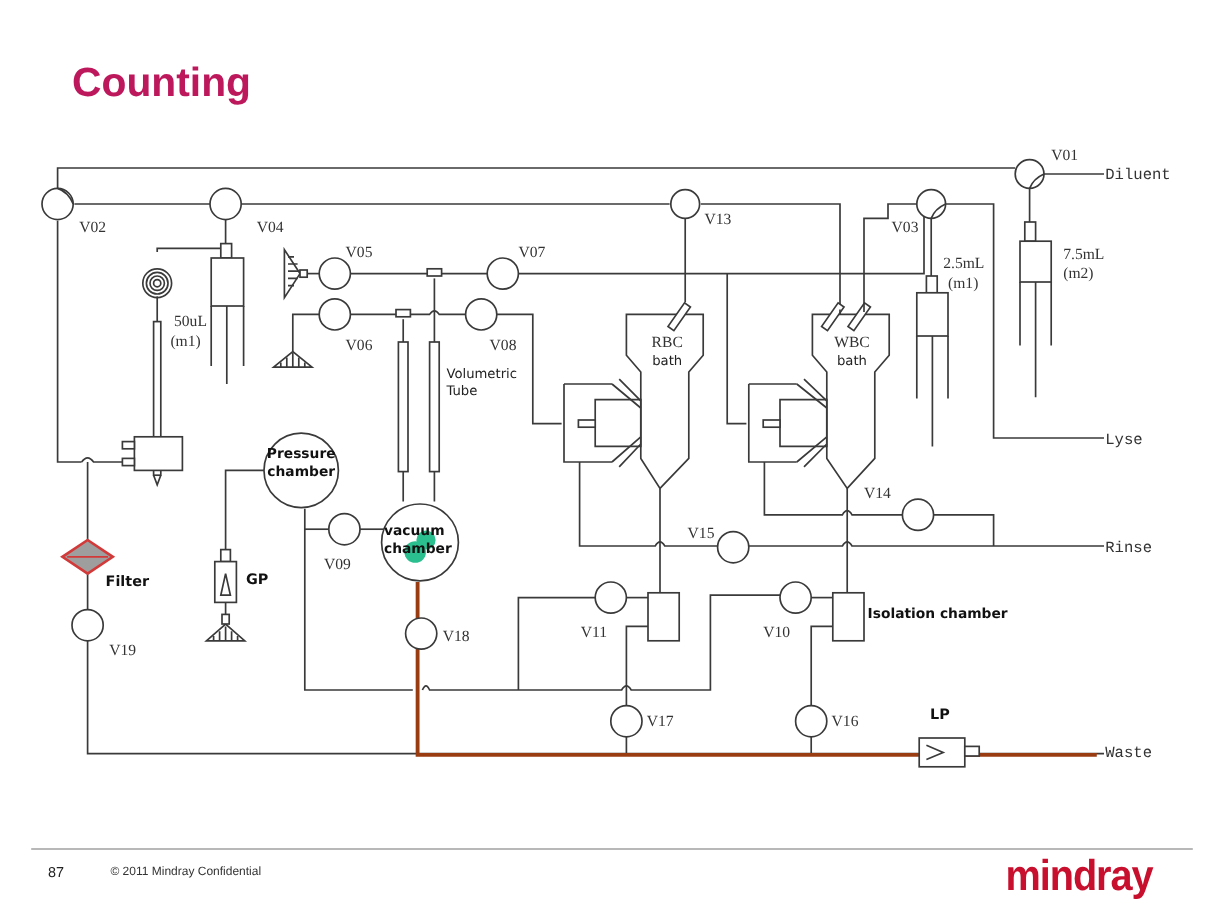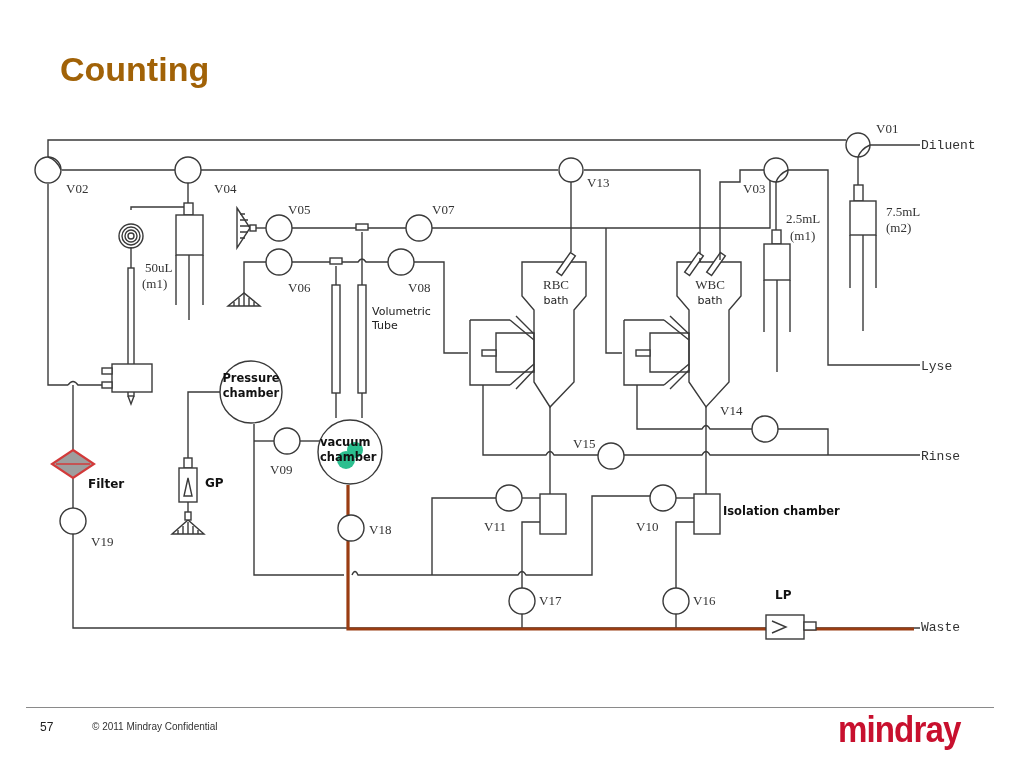--- a/index.html
+++ b/index.html
@@ -1,17 +1,17 @@
 <!DOCTYPE html>
 <html><head>
 <meta charset="utf-8">
 <style>
   html, body { margin:0; padding:0; background:#ffffff; }
   body { width:1024px; height:767px; position:relative; overflow:hidden; font-family:"Liberation Sans", sans-serif; }
-  .title { position:absolute; left:60px; top:50px; color:#a16207; font-weight:bold; font-size:34px; font-family:"Liberation Sans", sans-serif; letter-spacing:0px; }
+  .title { position:absolute; left:60px; top:50px; color:#be185d; font-weight:bold; font-size:34px; font-family:"Liberation Sans", sans-serif; letter-spacing:0px; }
   svg.diagram { position:absolute; left:0; top:0; }
   .ln { stroke:#3a3a3a; stroke-width:1.4; fill:none; }
   .valve { stroke:#3a3a3a; stroke-width:1.4; fill:#ffffff; }
   .serif { font-family:"Liberation Serif", serif; font-size:13px; fill:#333; }
   .mono { font-family:"Liberation Mono", monospace; font-size:13px; fill:#333; }
   .sans { font-family:"DejaVu Sans", sans-serif; font-size:12px; fill:#222; }
   .bold { font-family:"DejaVu Sans", sans-serif; font-size:11.5px; font-weight:bold; fill:#111; }
   .waste { stroke:#9a3c12; stroke-width:3.2; fill:none; }
   .footer-line { position:absolute; left:26px; top:707px; width:968px; height:1px; background:#8a8a8a; }
   .page-num { position:absolute; left:40px; top:720px; font-size:12px; color:#222; font-family:"Liberation Sans", sans-serif; }
@@ -274,15 +274,15 @@
     <text class="serif" x="710" y="289" text-anchor="middle">WBC</text>
     <text class="sans" x="710" y="304" text-anchor="middle" style="font-size:11px">bath</text>
     <text class="bold" x="723" y="515">Isolation chamber</text>
     <text class="bold" x="88" y="488" style="font-size:12px">Filter</text>
     <text class="bold" x="205" y="487" style="font-size:12px">GP</text>
     <text class="bold" x="775" y="599" style="font-size:12px">LP</text>
   </g>
 </svg>
 
 <div class="footer-line"></div>
-<div class="page-num">57</div>
+<div class="page-num">87</div>
 <div class="copyright">© 2011 Mindray Confidential</div>
 <div class="logo">mindray</div>
 
 </body></html>

